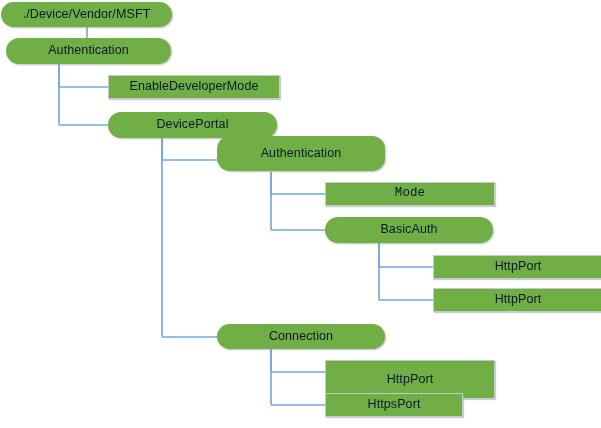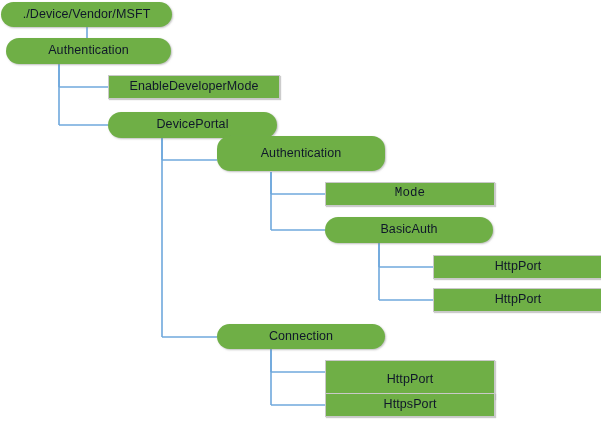--- a/index.html
+++ b/index.html
@@ -105,17 +105,17 @@
       </div>
       <div class="node rect" style="left: 433px; top: 288px; width: 170px; height: 24px;">
         <span class="node-label">HttpPort</span>
       </div>
       <div class="node rounded" style="left: 217px; top: 324px; width: 168px; height: 25px;">
         <span class="node-label">Connection</span>
       </div>
       <div class="node rect" style="left: 325px; top: 360px; width: 170px; height: 39px;">
         <span class="node-label">HttpPort</span>
       </div>
-      <div class="node rect" style="left: 325px; top: 393px; width: 170px; height: 24px;">
+      <div class="node rect" style="left: 325px; top: 393px; width: 138px; height: 24px;">
         <span class="node-label">HttpsPort</span>
       </div>
     </div>
 </div>
 
 </body></html>

